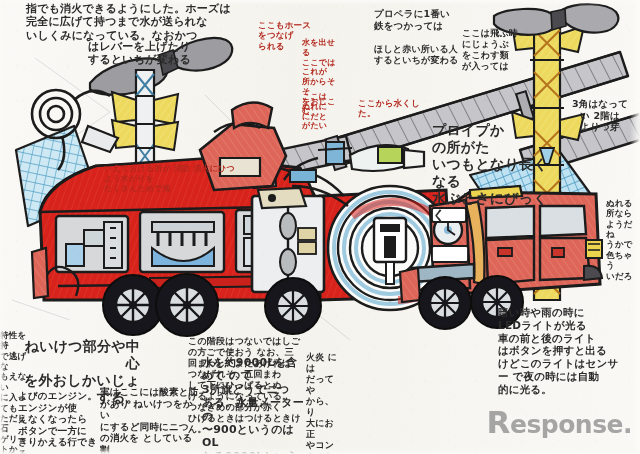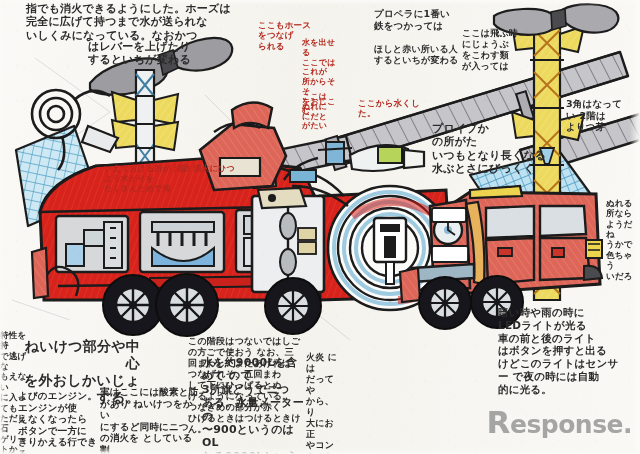--- a/index.html
+++ b/index.html
@@ -351,24 +351,24 @@
   <div class="hw red" style="left:320px;top:98px;width:66px;font-size:8.5px;padding-left:38px;">ここから水くした。</div>
 
   <div class="hw" style="left:374px;top:8px;width:110px;font-size:9.5px;">プロペラに1番い
 鉄をつかっては</div>
   <div class="hw" style="left:374px;top:44px;width:112px;font-size:9px;">ほしと赤い所いる人
 するといちが変わる</div>
   <div class="hw" style="left:462px;top:28px;width:72px;font-size:9px;">ここは飛ぶ時
 にじょうぶ
 をこわす類
 が入っては</div>
-  <div class="hw" style="left:566px;top:98px;width:68px;font-size:9.5px;">3角はなって
+  <div class="hw" style="left:566px;top:98px;width:68px;font-size:9.5px;text-align:center;">3角はなって
 い 2階は
 よりつ芽</div>
-  <div class="hw" style="left:432px;top:122px;width:120px;font-size:11px;font-family:Liberation Serif, serif;">プロイプか
+  <div class="hw" style="left:432px;top:122px;width:120px;font-size:14px;font-family:Liberation Serif, serif;">プロイプか
 の所がた
 いつもとなり長くなる
 水ぶとさにびっくく</div>
   <div class="hw" style="left:606px;top:198px;width:32px;font-size:8.5px;">ぬれる
 所なら
 ようだね
 うかで
 色ちゃう
 いだろ</div>
   <div class="hw red" style="left:104px;top:164px;width:142px;font-size:8px;">いえておける所が 消防 消火にひつ

